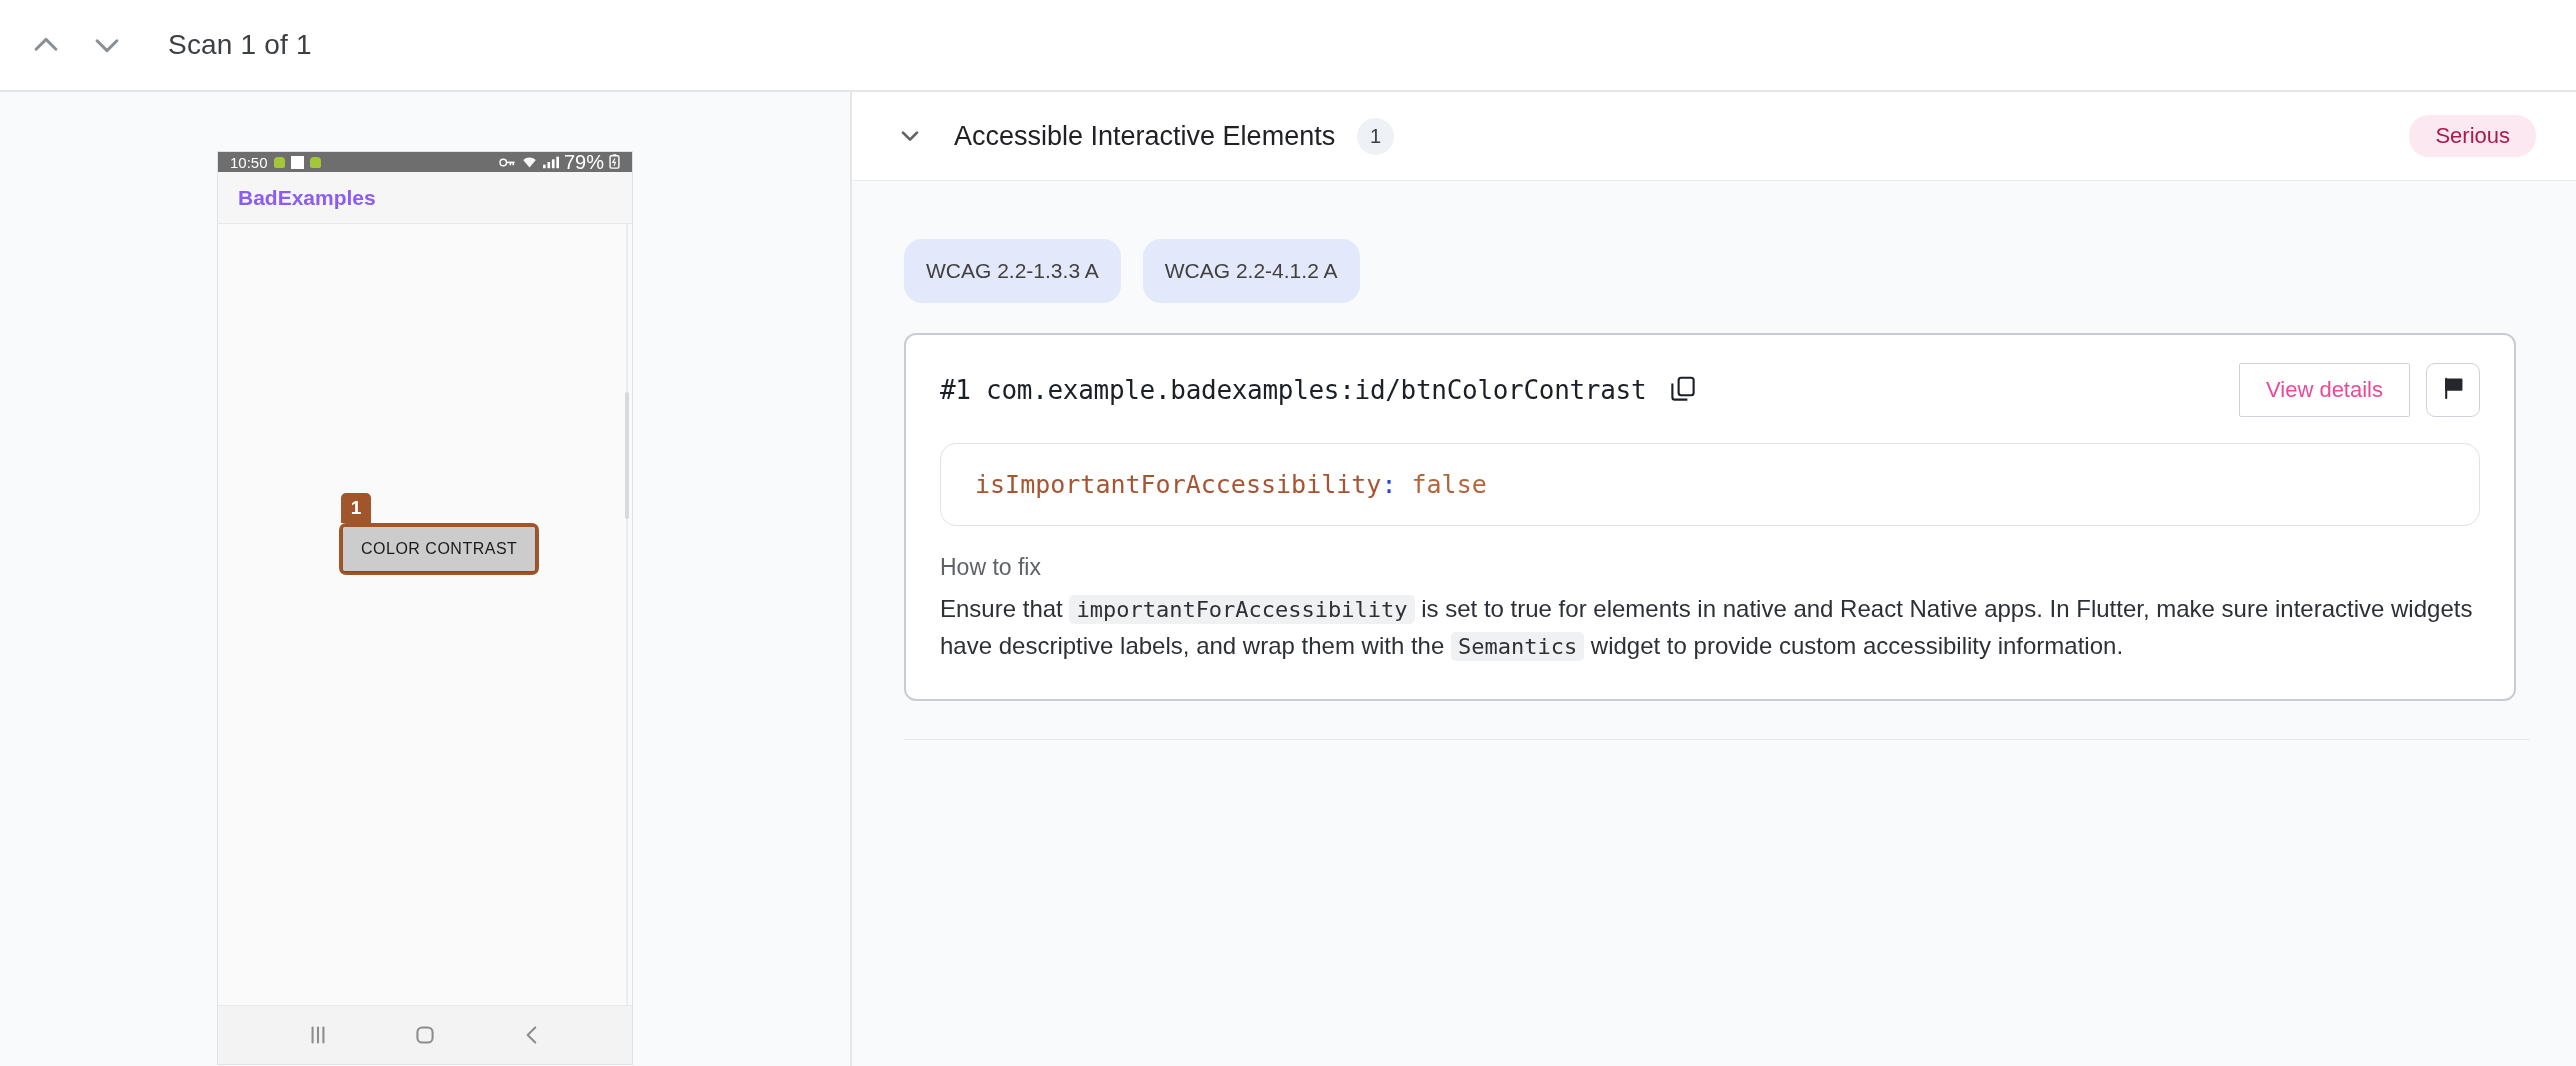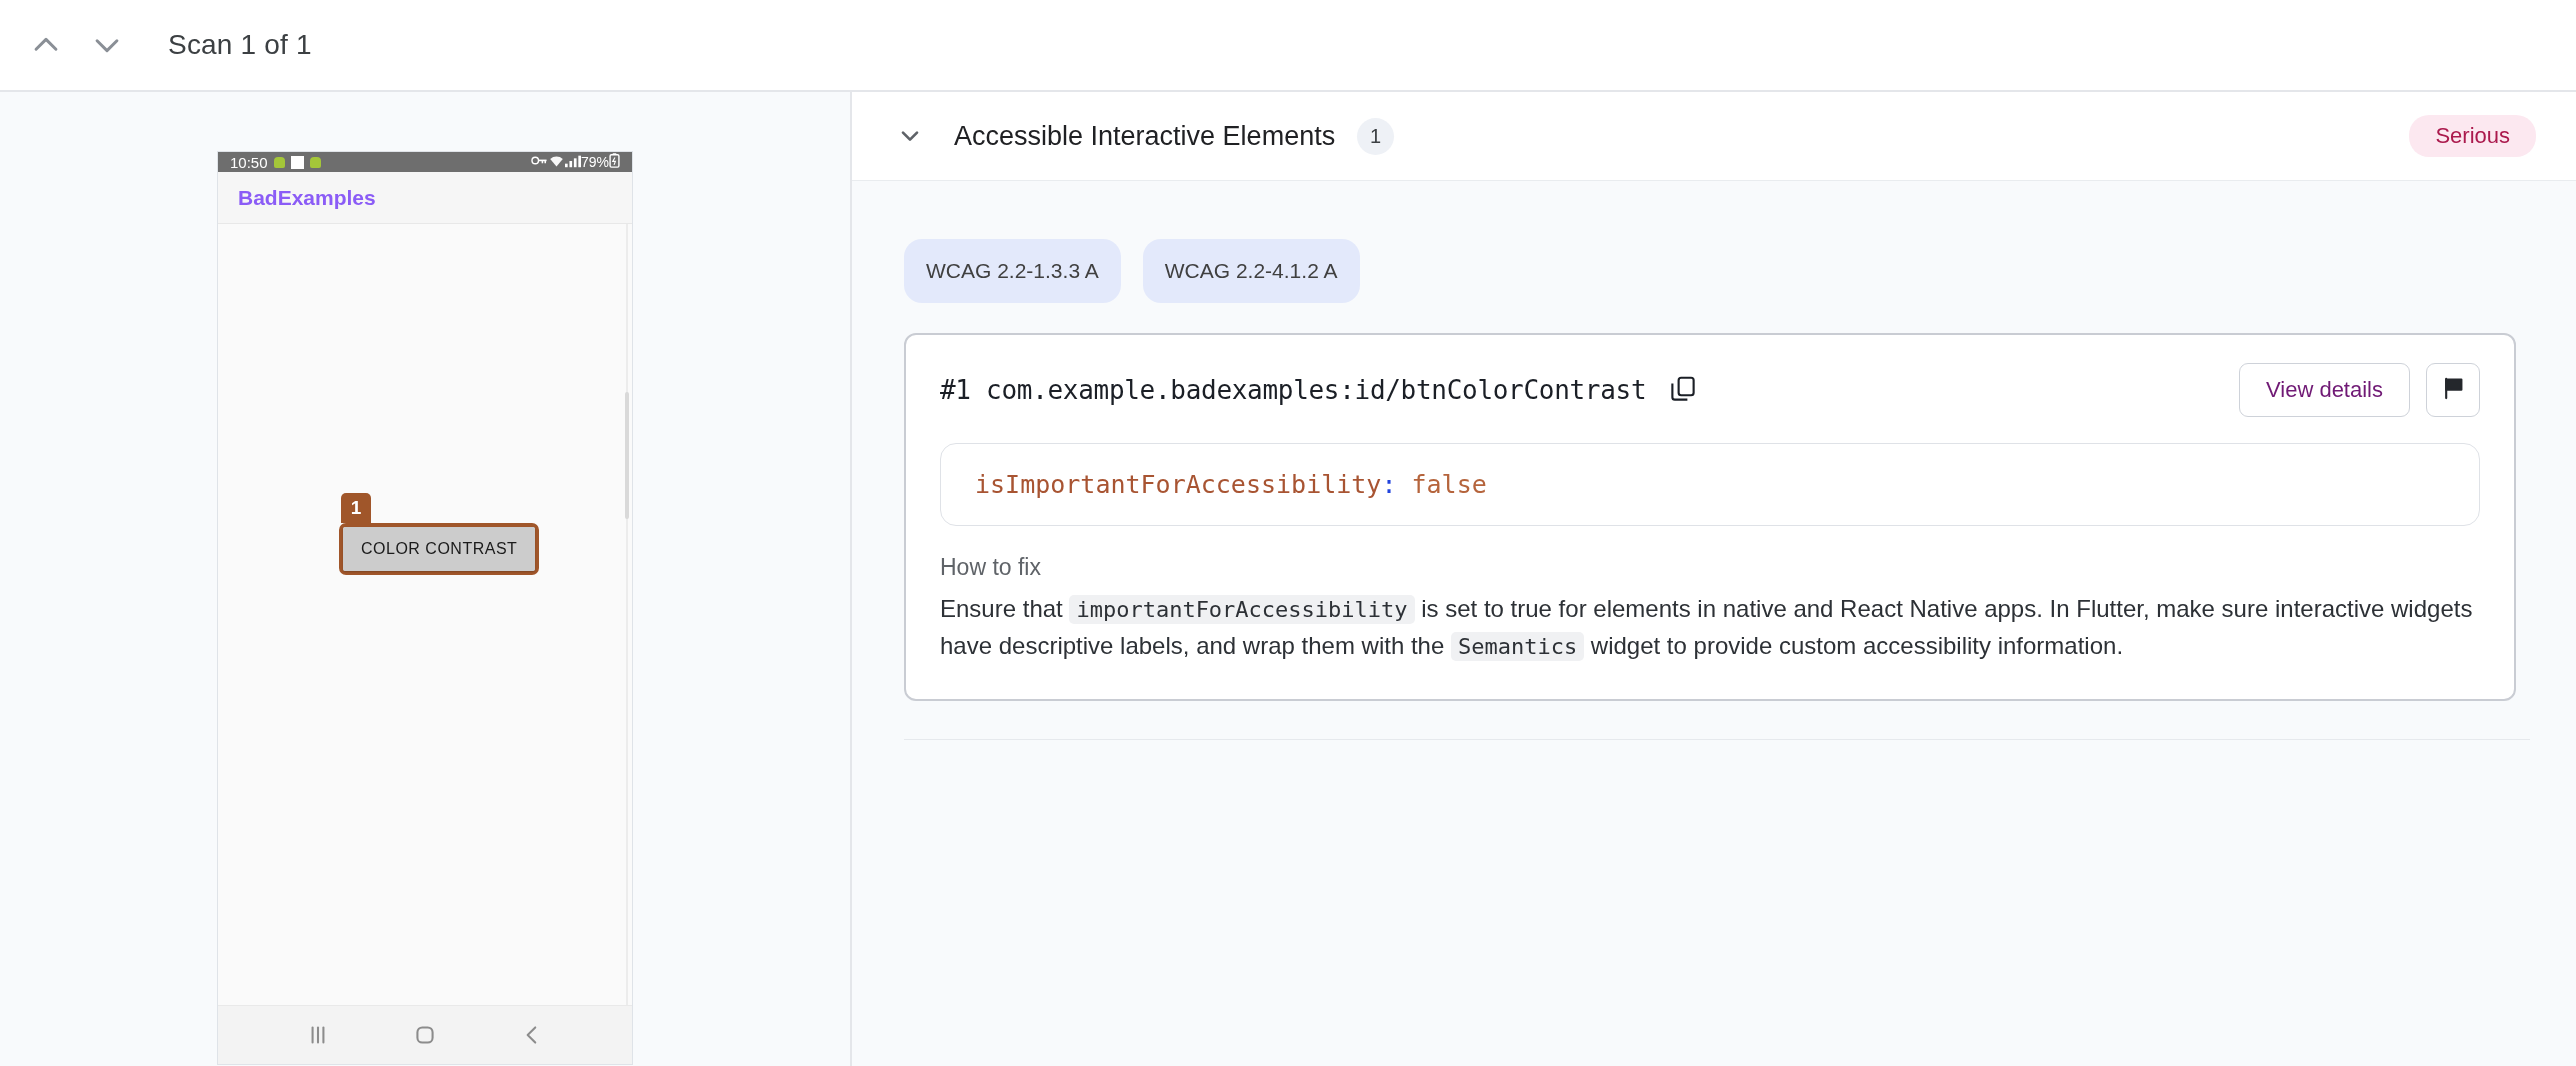--- a/index.html
+++ b/index.html
@@ -60,21 +60,21 @@
     height: 20px;
     background: #6e6e6e;
     display: flex;
     align-items: center;
     padding: 0 12px;
     color: #ffffff;
     font-size: 15px;
     justify-content: space-between;
   }
   #status-left { display: flex; align-items: center; gap: 6px; }
-  #status-right { display: flex; align-items: center; font-size: 14px; }
+  #status-right { display: flex; align-items: center; gap: 5px; font-size: 20px; }
   .droid {
     width: 11px; height: 11px;
     background: #a4c639;
     border-radius: 4px 4px 2px 2px;
   }
   .wsq { width: 13px; height: 13px; background: #ffffff; }
   #app-title-bar {
     height: 52px;
     background: #f6f6f6;
     display: flex; align-items: center;
@@ -223,24 +223,24 @@
   #copy-btn {
     margin-left: 18px;
     background: transparent; border: none; cursor: pointer;
     display: flex; align-items: center; justify-content: center;
     width: 38px; height: 38px;
   }
   #card-actions { margin-left: auto; display: flex; align-items: center; gap: 16px; }
   #view-details-btn {
     border: 1px solid #ced2d9;
     background: #ffffff;
-    border-radius: 9px;
+    border-radius: 2px;
     padding: 13px 26px;
     font-size: 22px;
-    color: #701a75;
+    color: #ec4899;
     cursor: pointer;
     font-family: "Liberation Sans", sans-serif;
   }
   #flag-btn {
     border: 1px solid #ced2d9;
     background: #ffffff;
     border-radius: 9px;
     width: 54px; height: 54px;
     display: flex; align-items: center; justify-content: center;
     cursor: pointer;

